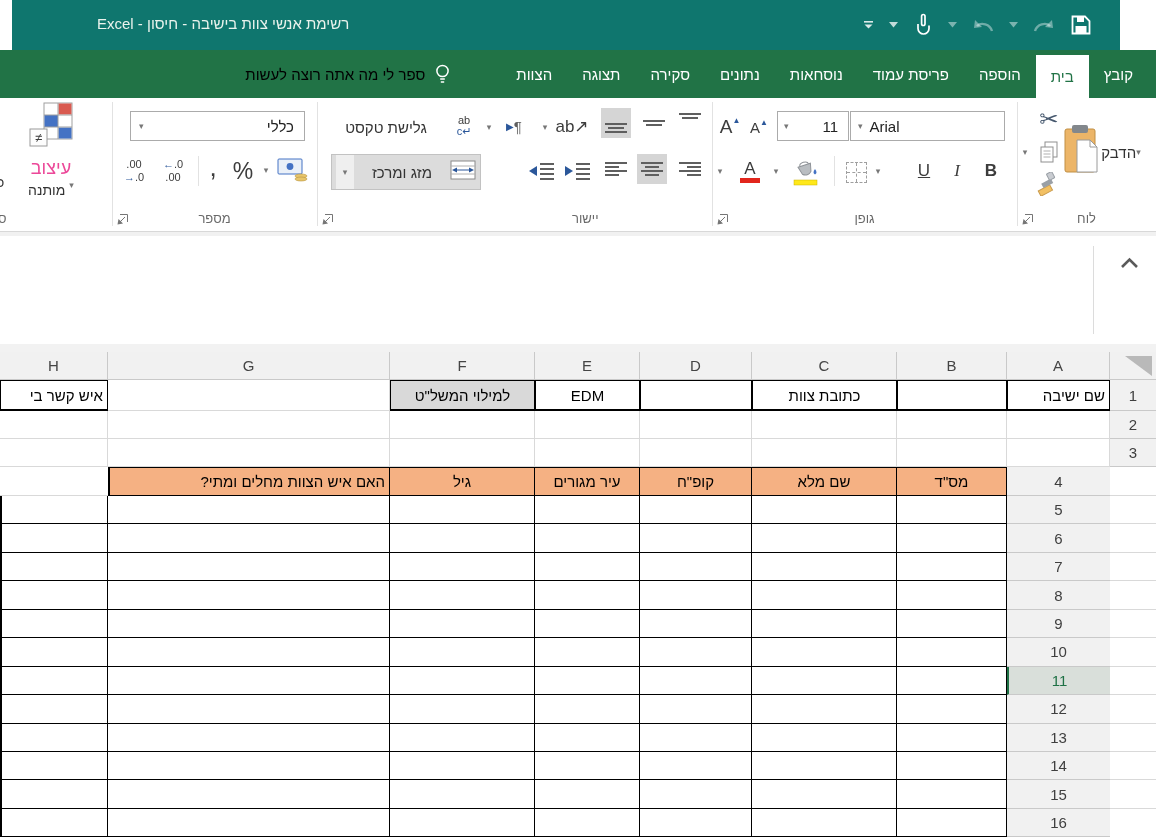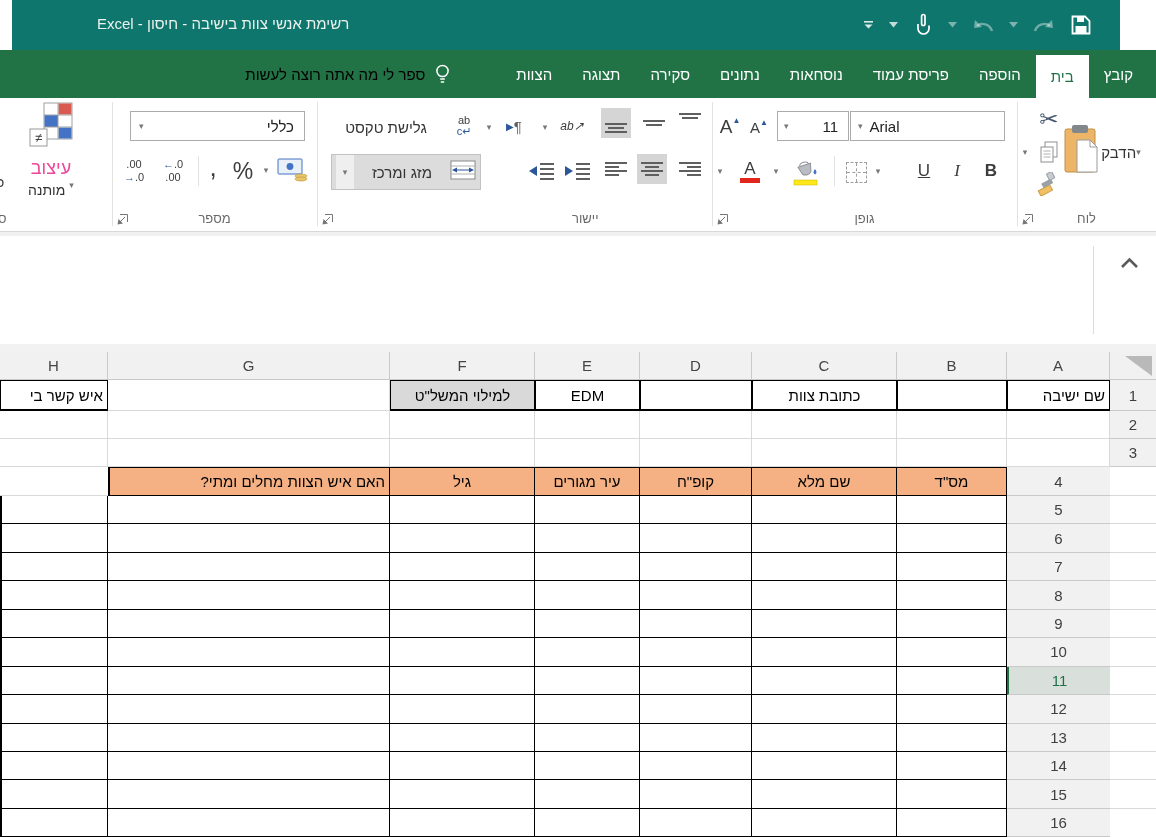--- a/index.html
+++ b/index.html
@@ -268,21 +268,21 @@
     <div class="ctrl" style="left:166px;top:16px;width:12px;height:26px">
         <span class="caret">▾</span>
       </div>
     <div class="ctrl" style="left:182px;top:14px;width:30px;height:28px">
       <span style="font-size:10px;color:#2B579A">▶</span>
         <span style="font-size:15px;color:#5f5f5f">¶</span>
     </div>
     <div class="ctrl" style="left:222px;top:16px;width:12px;height:26px">
         <span class="caret">▾</span>
       </div>
-    <div class="ctrl" style="left:238px;top:14px;width:34px;height:28px;font-size:12px;color:#3d3d3d;font-style:italic">ab↗</div>
+    <div class="ctrl" style="left:238px;top:14px;width:34px;height:28px;font-size:17px;color:#3d3d3d;">ab↗</div>
     <div class="ctrl sel" style="left:284px;top:10px">
       <span class="vbox" style="justify-content:flex-end">
           <span class="lnicon" style="width:22px">
             <i style="width:100%"></i>
             <i style="width:70%;align-self:center"></i>
             <i style="width:100%"></i>
           </span>
         </span>
     </div>
     <div class="ctrl" style="left:322px;top:10px">

